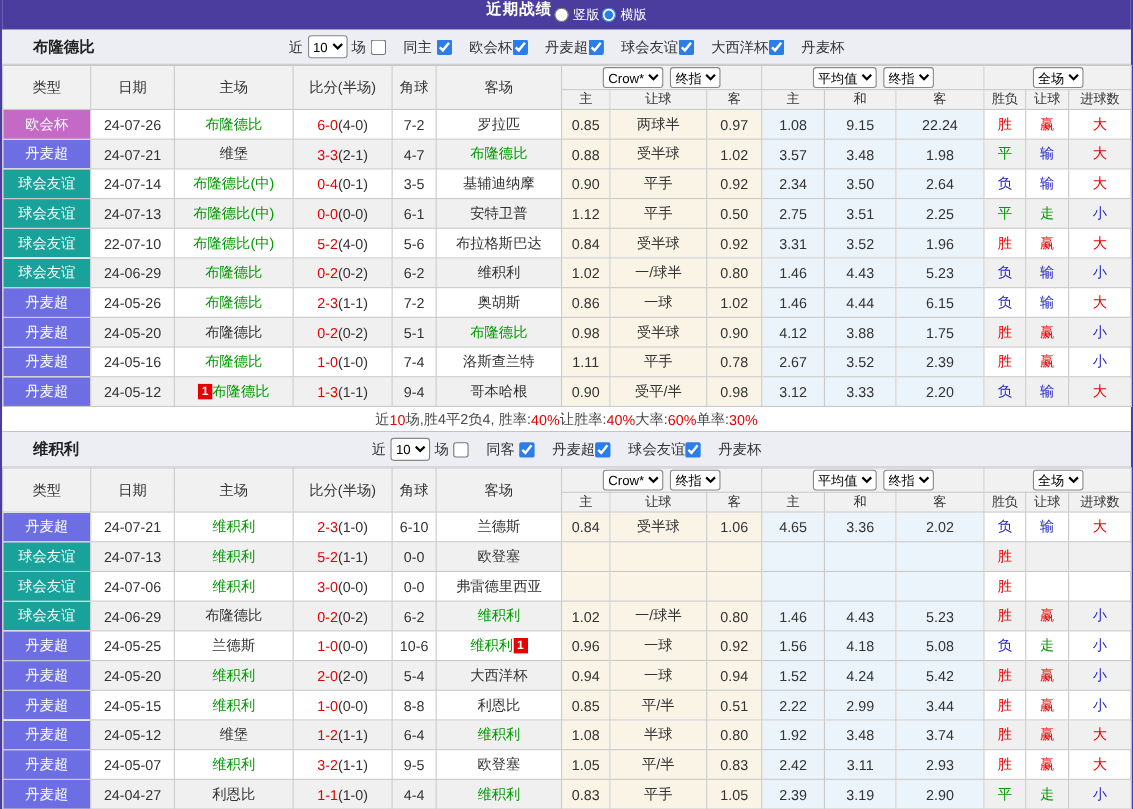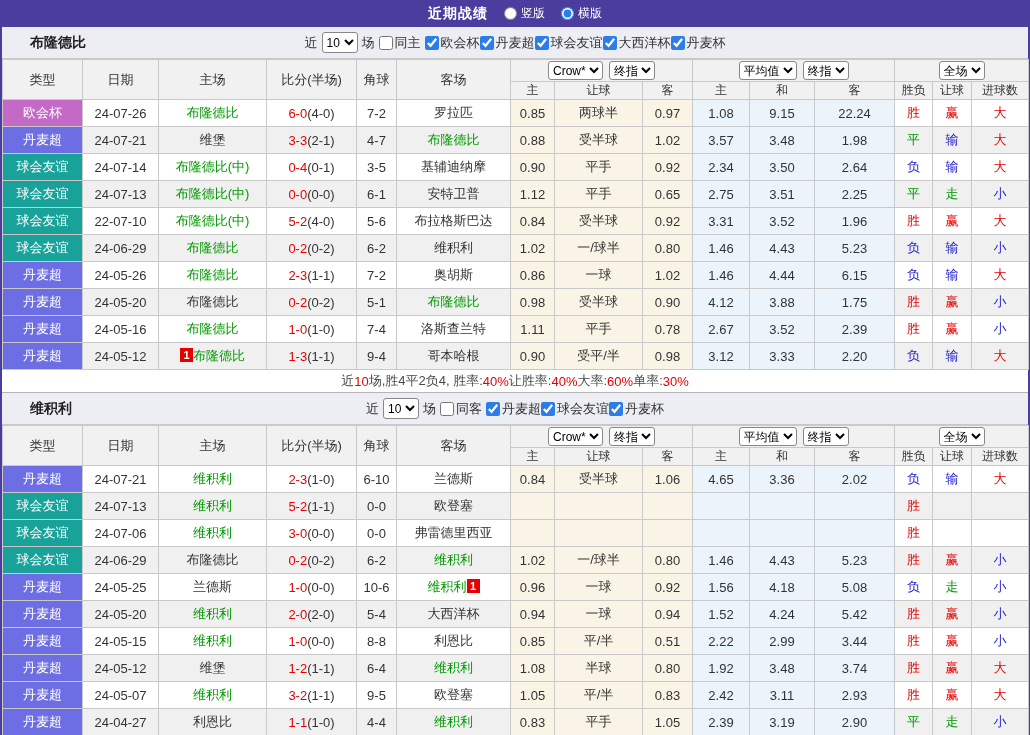--- a/index.html
+++ b/index.html
@@ -1,30 +1,30 @@
 <!DOCTYPE html>
 <html style="--bar: #4b3d9e; --teamhl: #009900; --score: #e60000; --win: #e60000; --draw: #009900; --loss: #2323cc; --cream: #faf4e6; --lblue: #eaf4fa;"><head>
 <meta charset="utf-8">
 <style>
   html,body{margin:0;padding:0;background:#fff;}
   body{font-family:"Liberation Sans","DejaVu Sans",sans-serif;}
   .page{width:1030px;box-sizing:border-box;border-left:2px solid var(--bar);border-right:2px solid var(--bar);border-bottom:2px solid var(--bar);}
   :root{--bar:#4b3d9e;--win:#e60000;--draw:#009900;--loss:#2323cc;--score:#e60000;--teamhl:#009900;
         --cream:#faf4e6;--lblue:#eaf4fa;--zebra:#f0f0f0;--bd:#c9c9c9;}
   
-  .titlebar{background:var(--bar);height:27px;display:flex;align-items:center;justify-content:center;gap:16px;color:#fff;}
+  .titlebar{background:var(--bar);height:27px;display:flex;justify-content:center;gap:2px;color:#fff;}
   .titlebar .title{font-weight:bold;font-size:14px;letter-spacing:1px;}
   .radio-opt{display:inline-flex;align-items:center;gap:4px;font-size:12px;cursor:pointer;}
   .radio-opt input{margin:0;accent-color:#2b7de9;width:13px;height:13px;}
   
   .section-bar{background:#ededf4;border-bottom:1px solid var(--bd);height:31px;display:flex;align-items:center;position:relative;}
   .team-name{position:absolute;left:28px;font-weight:bold;font-size:14px;color:#222;}
   .filters{margin:0 auto;display:flex;align-items:center;font-size:13px;color:#333;gap:4px;}
   .filters select{font-size:12px;height:21px;border:1px solid #888;border-radius:3px;background:#fff;}
-  .chk{display:inline-flex;align-items:center;gap:2px;}
+  .chk{display:inline-flex;align-items:center;gap:16px;}
   .chk input{margin:0;width:14px;height:14px;accent-color:#2b7de9;}
   .leagues{display:inline-flex;align-items:center;}
   
   table{width:100%;border-collapse:collapse;table-layout:fixed;}
   th,td{border:1px solid var(--bd);text-align:center;white-space:nowrap;overflow:hidden;padding:0;}
   thead th{background:#f1f1f2;font-weight:normal;font-size:13px;color:#333;}
   thead tr.hrow1 th{height:21px;}
   thead tr.hrow2 th{height:17px;font-size:12px;}
   thead select{font-size:12px;height:19px;border:1px solid #888;border-radius:3px;background:#fff;margin:0 3px;}
   tbody td{height:26px;font-size:13px;color:#333;}
@@ -202,21 +202,21 @@
             </tr>
             <tr>
               <td class="type-cell" style="background: rgb(24, 162, 154);">球会友谊</td>
               <td>24-07-13</td>
               <td><span class="green">布隆德比(中)</span></td>
               <td><span class="score-main">0-0</span><span>(0-0)</span></td>
               <td>6-1</td>
               <td><span>安特卫普</span></td>
               <td class="cream">1.12</td>
               <td class="cream">平手</td>
-              <td class="cream">0.65</td>
+              <td class="cream">0.50</td>
               <td class="lblue">2.75</td>
               <td class="lblue">3.51</td>
               <td class="lblue">2.25</td>
               <td><span class="res-green">平</span></td>
               <td><span class="res-green">走</span></td>
               <td><span class="res-blue">小</span></td>
             </tr>
             <tr>
               <td class="type-cell" style="background: rgb(24, 162, 154);">球会友谊</td>
               <td>22-07-10</td>

